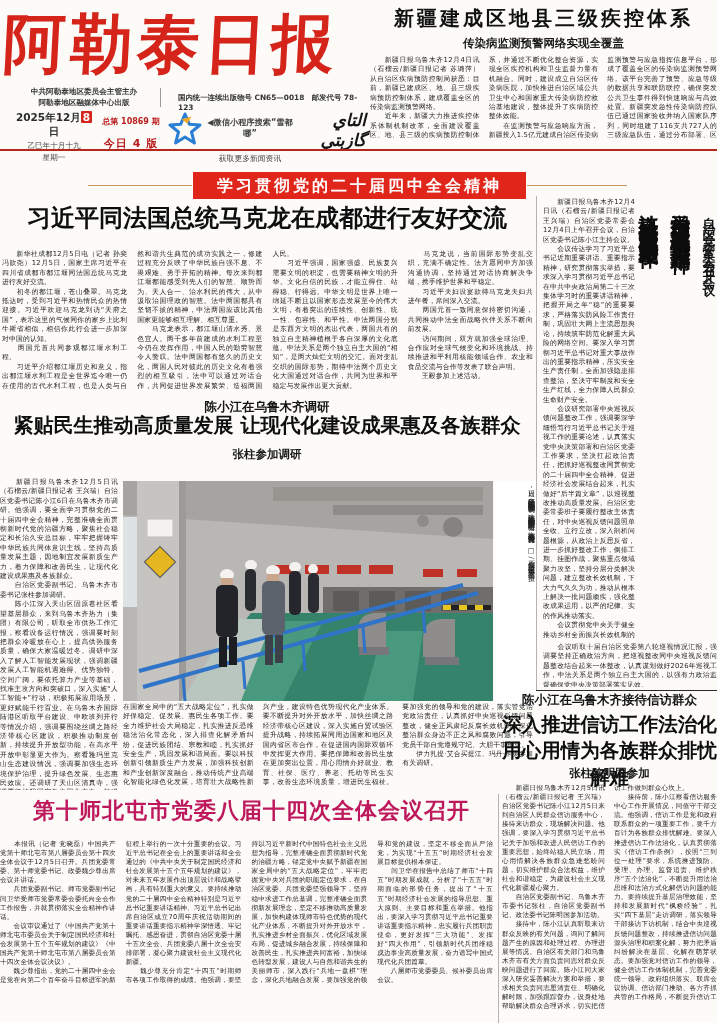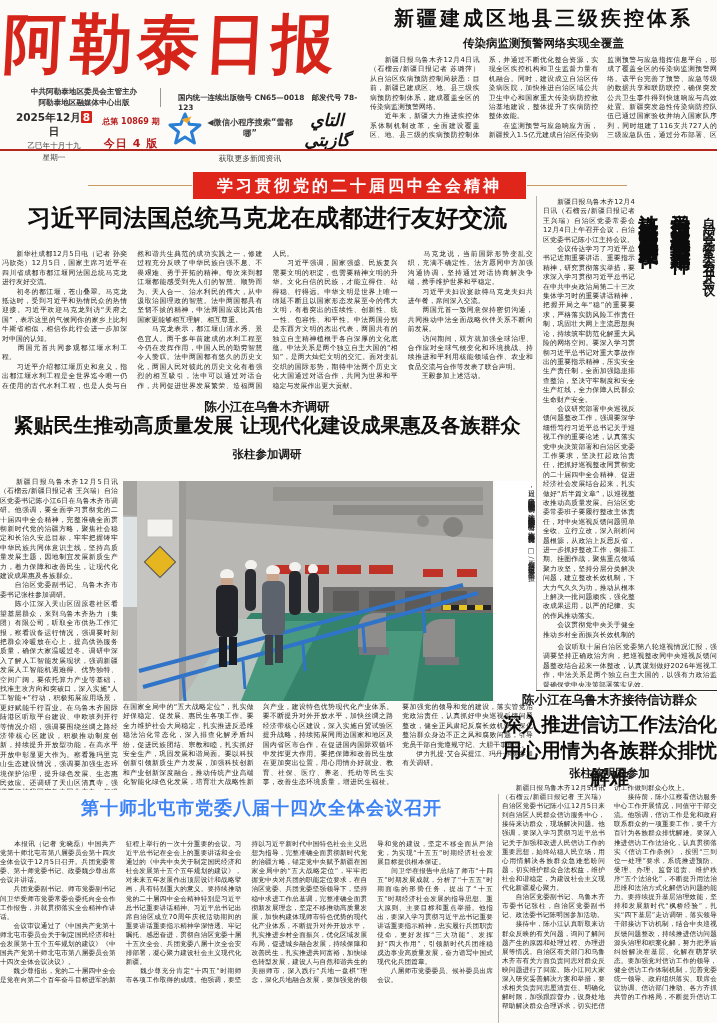--- a/index.html
+++ b/index.html
@@ -25,21 +25,21 @@
   .dateblk .d1{font-size:10.5px;font-weight:bold;color:#2c2c2c;}
   .dateblk .day{display:inline-block;background:#d5251b;color:#fff;padding:0 2px;border-radius:1px;}
   .dateblk .d2{font-size:7.6px;color:#444;margin-top:2px;}
   .issue{left:100px;top:116px;width:62px;text-align:center;color:#b91c1c;}
   .issue .i1{font-size:8px;font-weight:bold;}
   .issue .i2{font-size:11px;font-weight:bold;margin-top:9px;letter-spacing:1px;}
   .wechat{left:206px;top:117px;width:88px;text-align:center;color:#404040;}
   .wechat .w1{font-size:8.2px;font-weight:bold;}
   .wechat .w2{font-size:7.8px;margin-top:14px;}
   .kazakh{left:288px;top:110px;width:78px;font-size:17px;font-weight:bold;font-style:italic;
-          text-align:center;direction:rtl;color:#141414;}
+          text-align:right;direction:rtl;color:#141414;}
   .redrule{left:0;top:149px;width:717px;height:2px;background:#b5271d;}
 
   
   .tr-head{left:370px;top:5px;width:347px;font-size:20px;font-weight:900;letter-spacing:3px;color:#101010;}
   .tr-sub{left:370px;top:36px;width:347px;font-size:11.5px;font-weight:bold;color:#1a1a1a;}
   .tr-body{left:370px;top:56px;width:347px;height:92px;}
 
   
   .gold-l{left:88px;top:185px;width:104px;border-top:1px solid #c79a62;height:0;}
   .gold-r{left:527px;top:185px;width:100px;border-top:1px solid #c79a62;height:0;}
@@ -72,21 +72,21 @@
 
   
   .p-kick{left:502px;top:692px;width:215px;font-size:12.5px;font-weight:bold;color:#161616;}
   .p-h1{left:502px;top:711px;width:215px;font-size:19.5px;font-weight:bold;color:#0e0e0e;}
   .p-h2{left:502px;top:737px;width:215px;font-size:19.5px;font-weight:bold;color:#0e0e0e;}
   .p-sub{left:502px;top:766px;width:215px;font-size:11.5px;font-weight:bold;color:#1a1a1a;}
   .p-body{left:502px;top:784px;width:215px;height:236px;font-size:6.6px;line-height:9.1px;}
 
   
   .b-div{left:498px;top:794px;height:229px;border-left:1px solid #b3b3b3;width:0;}
-  .b-head{left:14px;top:796px;width:495px;font-size:18px;font-weight:900;letter-spacing:1px;color:#3b82f6;}
+  .b-head{left:4px;top:796px;width:495px;font-size:22px;font-weight:900;letter-spacing:1px;color:#be185d;}
   .b-body{left:0;top:840px;width:493px;height:181px;font-size:6.6px;line-height:9.1px;}
 </style>
 </head>
 <body>
 
 <div id="page">
 
   <div class="abs mast-title serif">阿勒泰日报</div>
 
   <div class="abs org">

